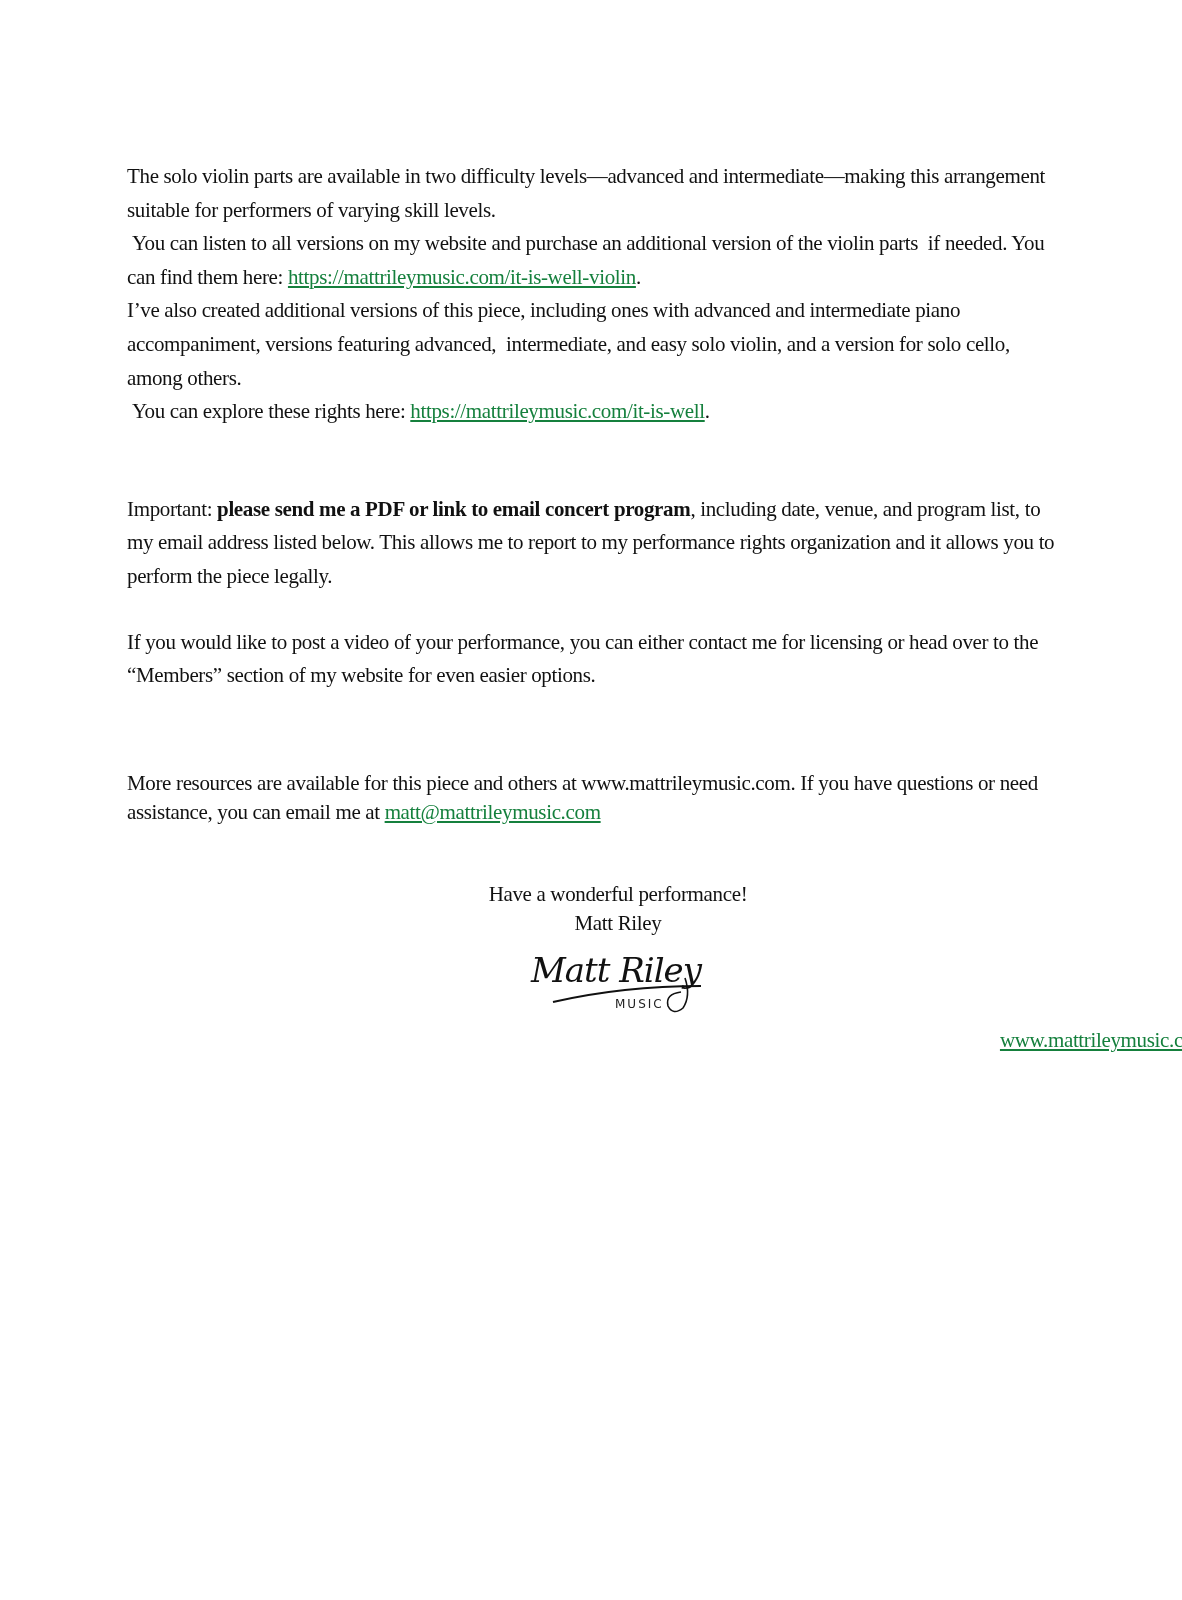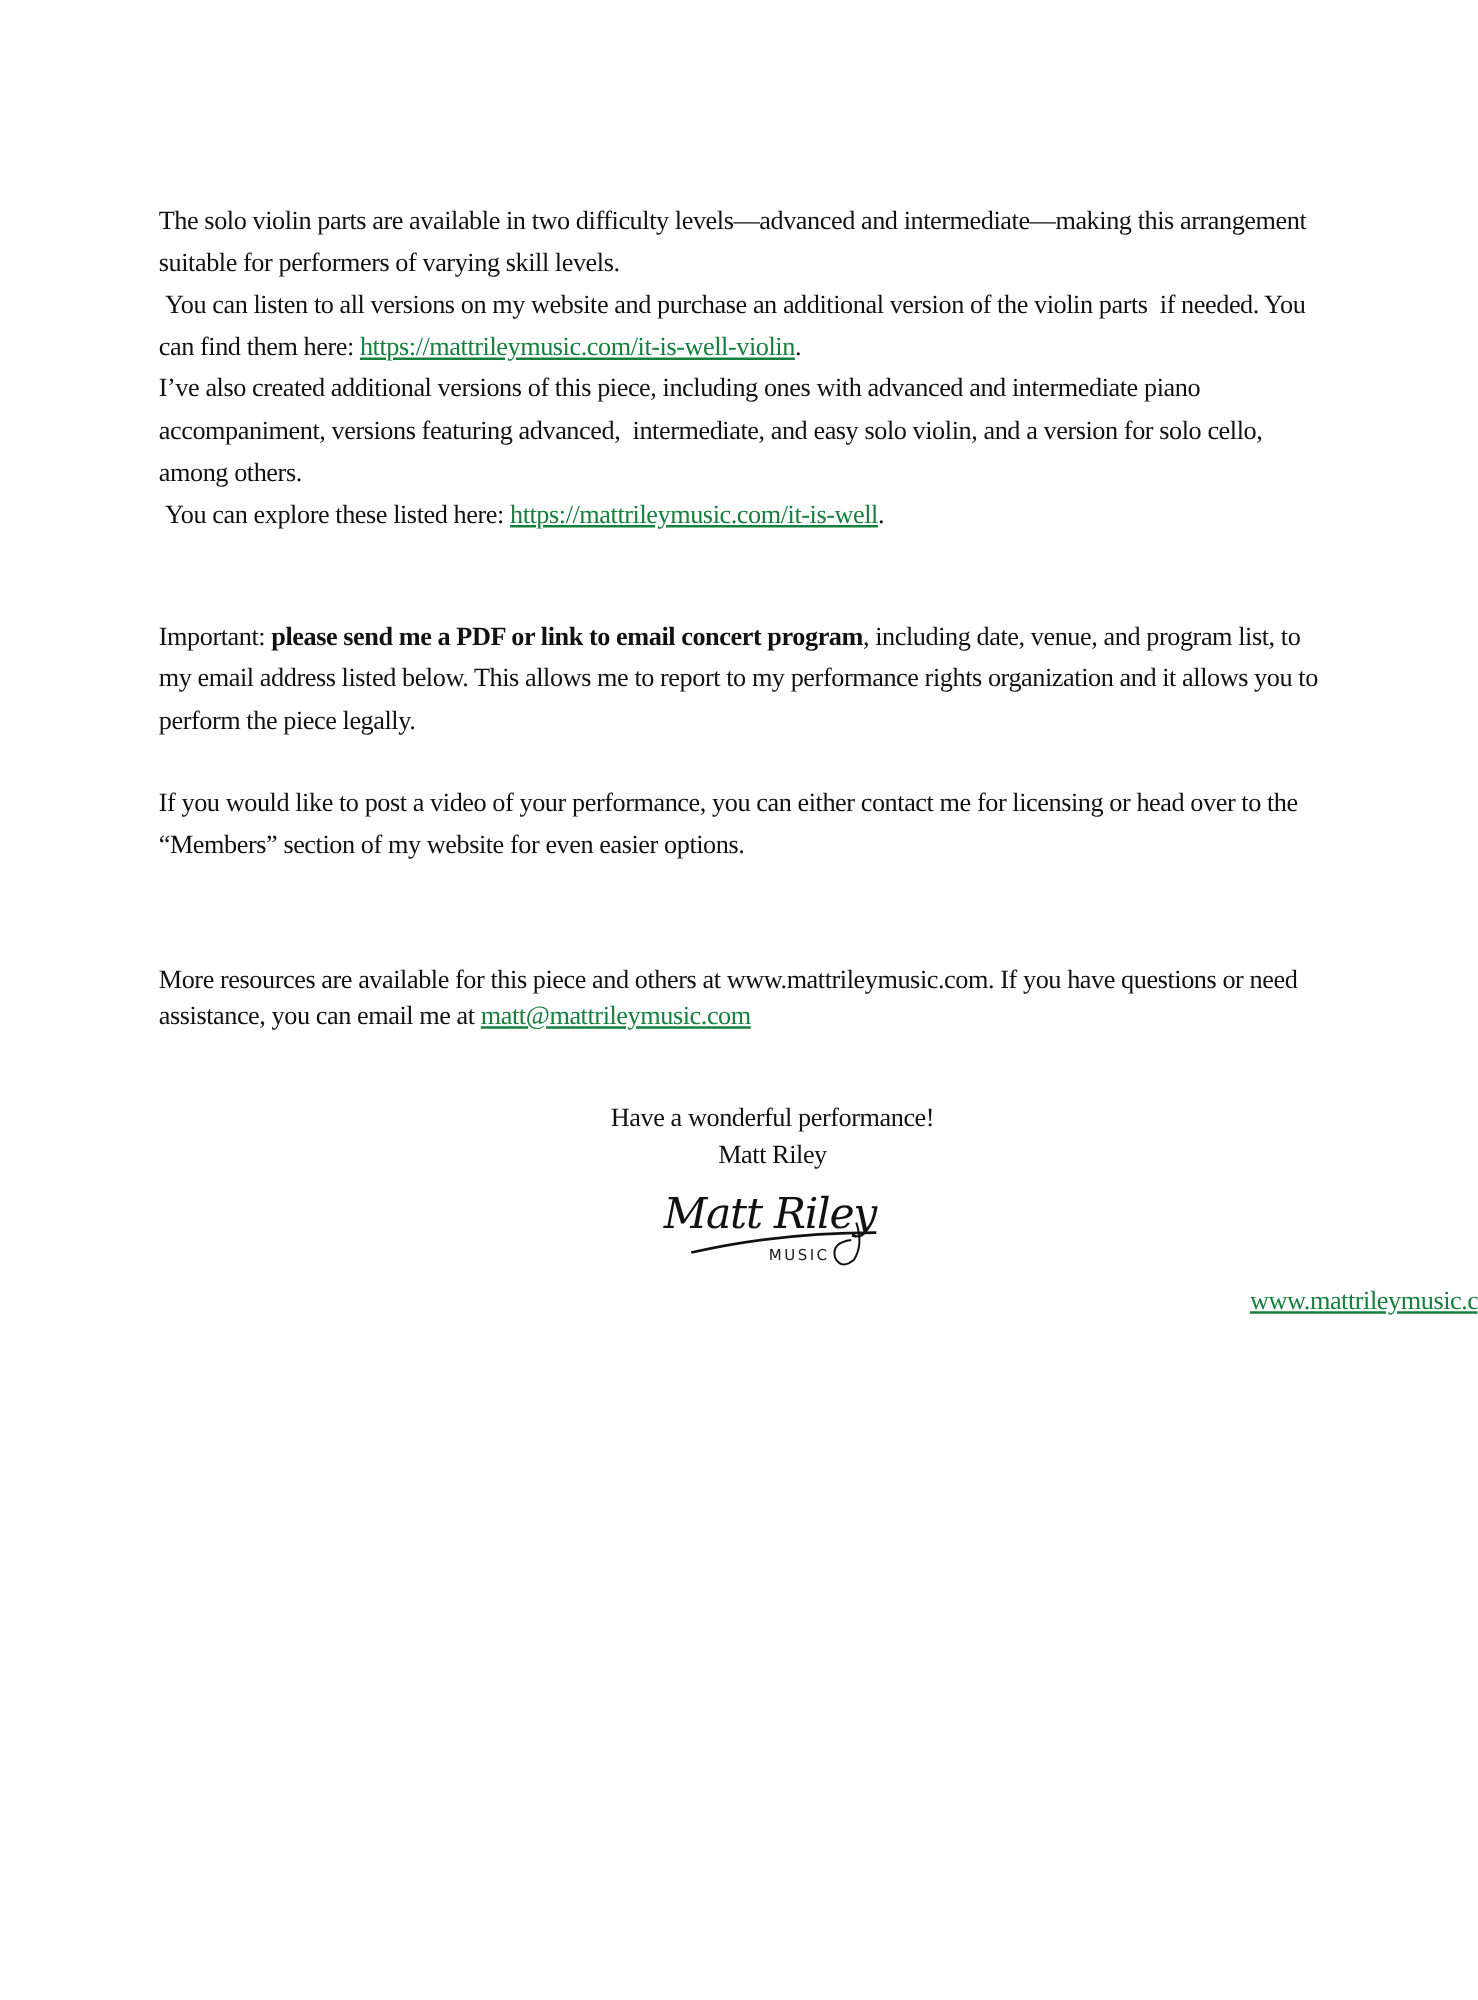--- a/index.html
+++ b/index.html
@@ -68,21 +68,21 @@
     }
   </style>
 </head>
 <body>
 
 <div class="page">
   <p class="para">
     <span>The solo violin parts are available in two difficulty levels—advanced and intermediate—making this arrangement suitable for performers of varying skill levels.</span><br>
     <span style="white-space: pre-wrap;"> You can listen to all versions on my website and purchase an additional version of the violin parts  if needed. You can find them here: </span><a class="link">https://mattrileymusic.com/it-is-well-violin</a><span>.</span><br>
     <span style="white-space: pre-wrap;">I’ve also created additional versions of this piece, including ones with advanced and intermediate piano accompaniment, versions featuring advanced,  intermediate, and easy solo violin, and a version for solo cello, among others.</span><br>
-    <span style="white-space: pre-wrap;"> You can explore these listed here: </span><a class="link">https://mattrileymusic.com/it-is-well</a><span>.</span>
+    <span style="white-space: pre-wrap;"> You can explore these rights here: </span><a class="link">https://mattrileymusic.com/it-is-well</a><span>.</span>
   </p>
 
   <div class="para-gap"></div>
 
 
   <div class="para-gap"></div>
 
   <p class="para">
     <span>Important: </span><span class="bold">please send me a PDF or link to email concert program</span><span>, including date, venue, and program list, to my email address listed below. This allows me to report to my performance rights organization and it allows you to perform the piece legally.</span>
   </p>

